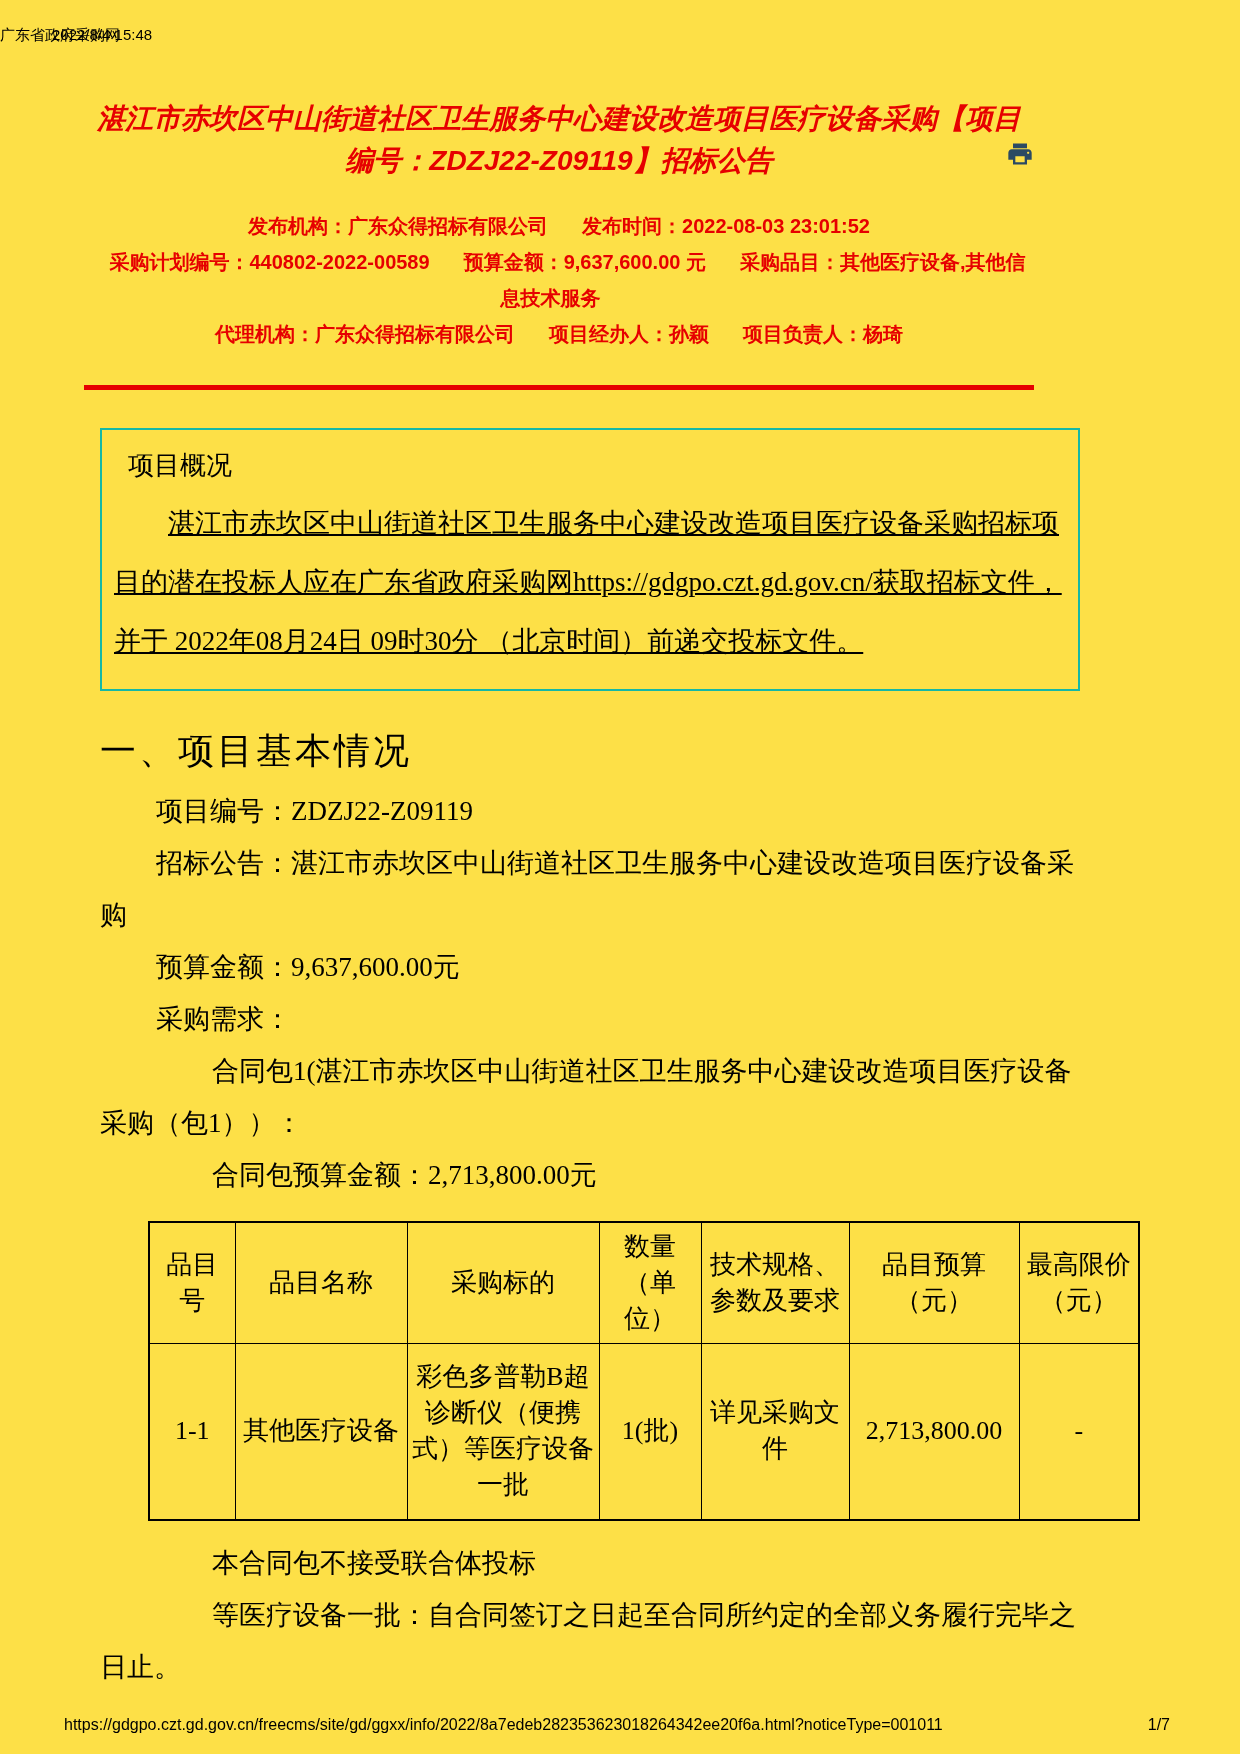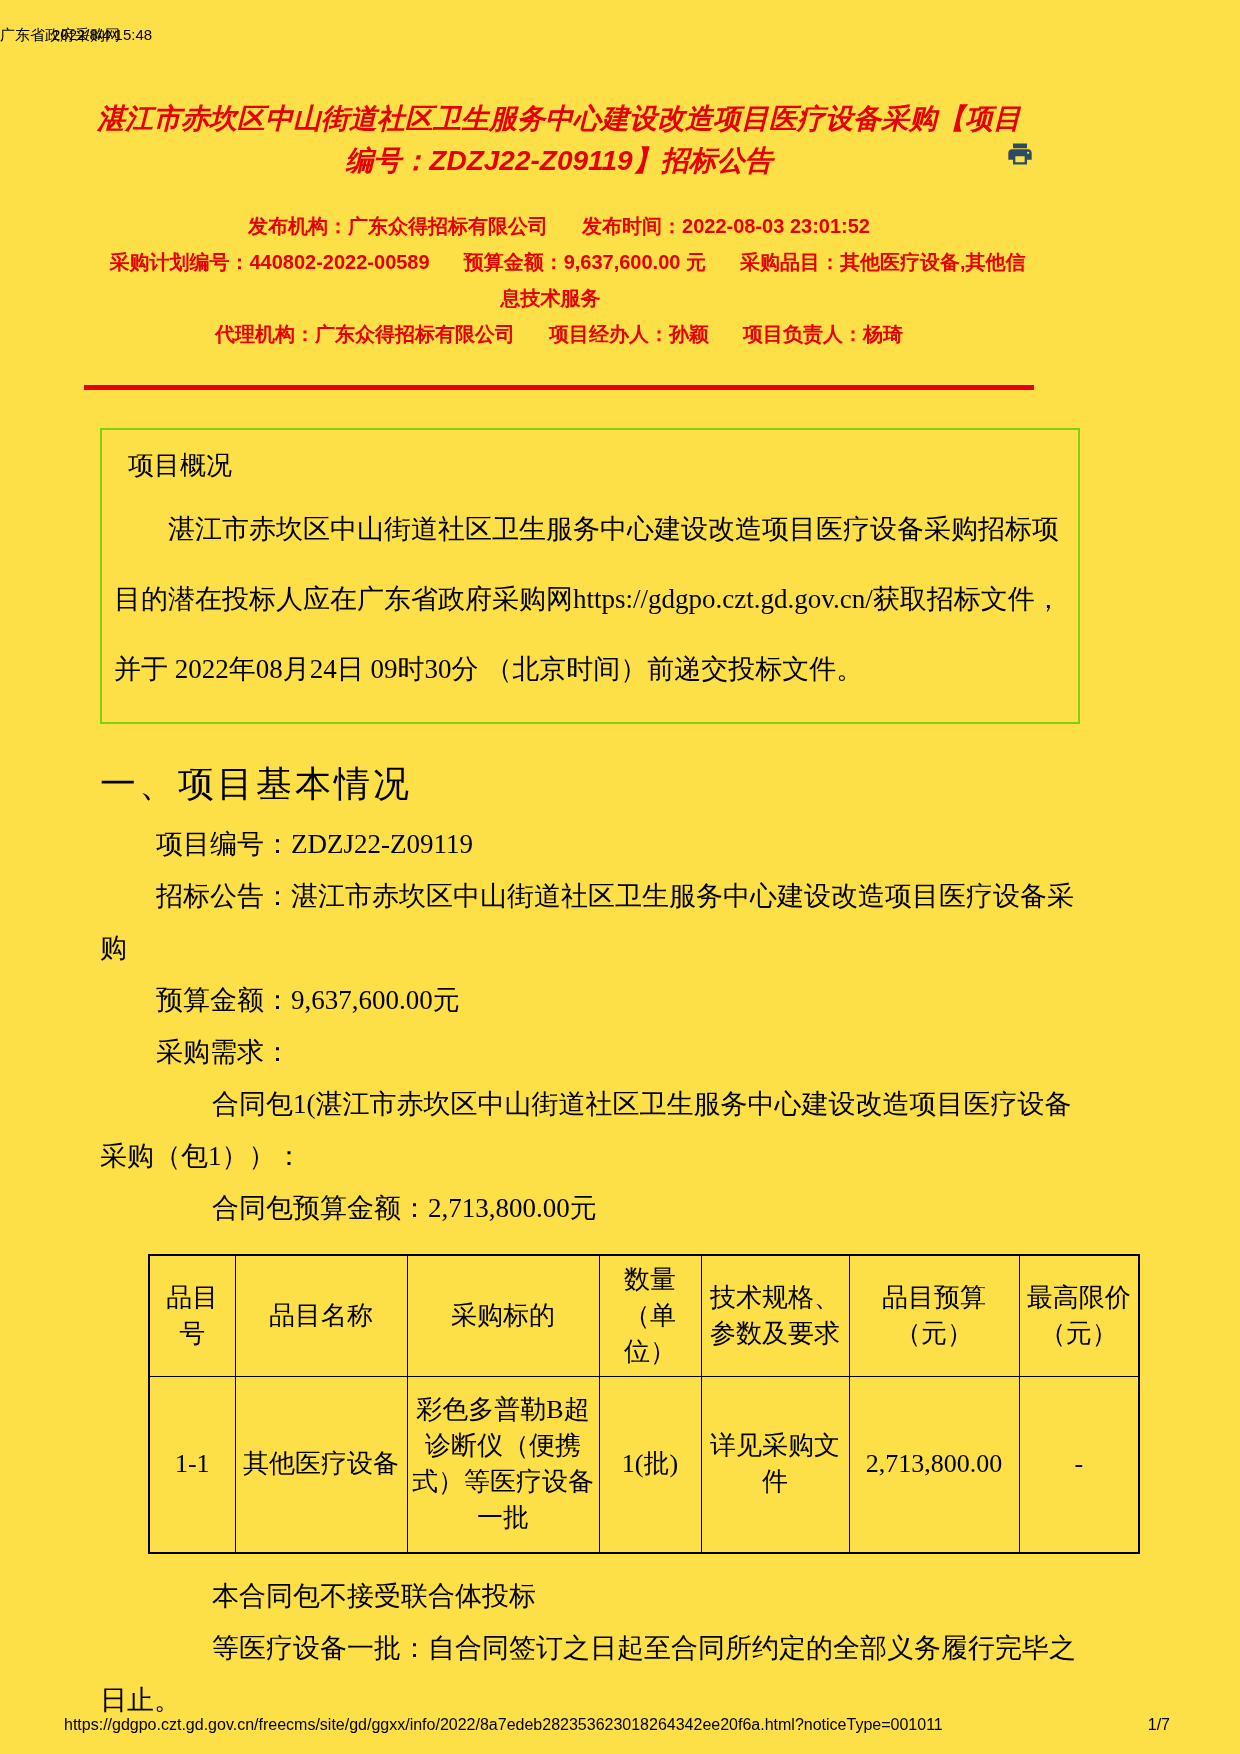--- a/index.html
+++ b/index.html
@@ -42,25 +42,25 @@
     margin-top:26px;
     font-family:"Liberation Sans","DejaVu Sans",sans-serif;
     font-size:20px;font-weight:700;line-height:36px;
     color:var(--accent-red);text-align:center;
   }
   .meta .seg{margin:0 17px;}
   .red-rule{margin-top:33px;height:5px;background:var(--accent-red);}
   
   .main{margin-left:100px;width:980px;font-size:27px;}
   .overview-box{
-    margin-top:38px;border:2px solid #84cc16;
+    margin-top:38px;border:2px solid #14b8a6;
     padding:12px 12px 18px 12px;
   }
   .overview-heading{font-size:26px;line-height:36px;margin:6px 0 0 14px;}
-  .overview-body{margin-top:10px;line-height:70px;text-indent:2em;}
+  .overview-body{margin-top:10px;line-height:59px;text-indent:2em;text-decoration:underline;}
   .sec-heading{margin-top:34px;font-size:36px;line-height:52px;letter-spacing:3px;}
   .para{line-height:52px;}
   .ind2{text-indent:56px;}
   .ind4{text-indent:112px;}
   .paras{margin-top:8px;}
   
   table.items{
     margin:20px 0 0 48px;width:990px;
     border-collapse:collapse;table-layout:fixed;
     font-size:26px;line-height:36px;

